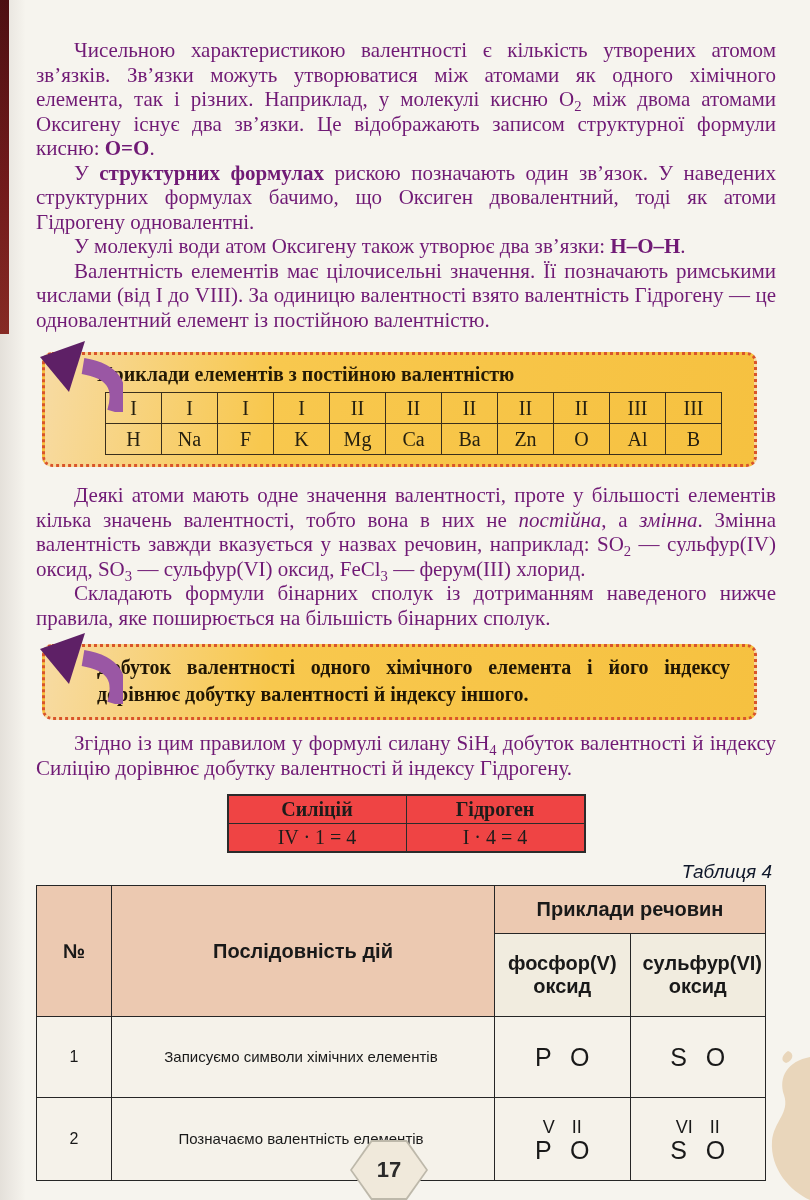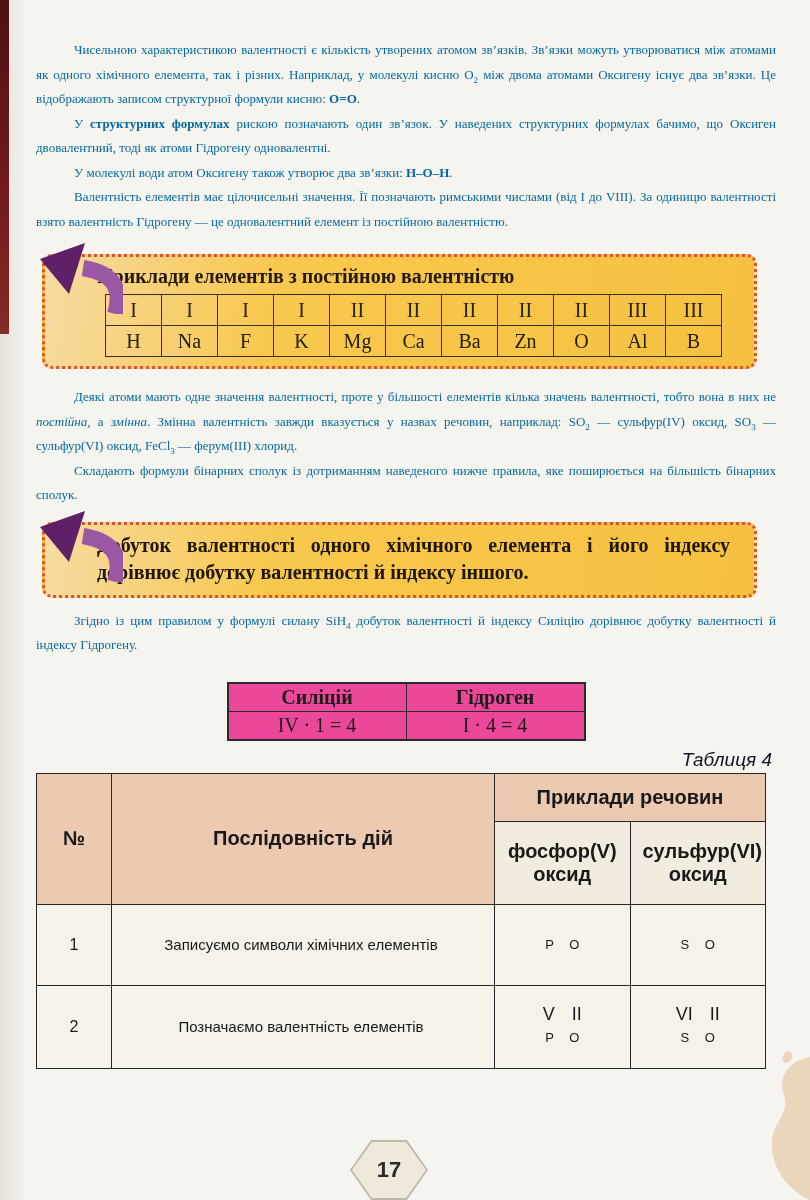--- a/index.html
+++ b/index.html
@@ -12,22 +12,22 @@
     position:absolute; left:0; top:0; width:9px; height:334px;
     background:linear-gradient(180deg,#4e0d10 0%,#75181a 55%,#8c2a24 100%);
   }
   .gutter {
     position:absolute; left:0; top:0; width:26px; height:1200px;
     background:linear-gradient(90deg, rgba(70,50,40,0.10), rgba(70,50,40,0));
   }
   .content { position:absolute; left:36px; top:0; width:740px; }
 
   p.body {
-    margin:0; font-size:13px; line-height:24.5px;
-    text-align:justify; text-indent:38px; color:#0369a1;
+    margin:0; font-size:21px; line-height:24.5px;
+    text-align:justify; text-indent:38px; color:#701a75;
   }
   p.body sub { font-size:70%; line-height:0; }
   #p1 { margin-top:38px; }
   #p5 { margin-top:16px; }
   #p7 { margin-top:11px; }
   #p8 { margin-top:7px; }
 
   .note-box {
     position:relative; margin-top:20px; margin-left:6px; width:715px;
     box-sizing:border-box;
@@ -47,22 +47,22 @@
     border:1.6px solid #3a2f1c; width:55px; height:30px; padding:0;
     text-align:center; font-size:20px; color:#26200f;
   }
 
   .rule-text {
     margin:0; font-size:20px; font-weight:bold; line-height:27px;
     text-align:justify; color:#201604;
   }
 
   .silan-table {
-    border-collapse:collapse; margin:24px auto 0;
-    border:2.5px solid #2b2b2b; background:#ec4899;
+    border-collapse:collapse; margin:14px auto 0;
+    border:2.5px solid #2b2b2b; background:#ef4444;
   }
   .silan-table th, .silan-table td {
     border:1.3px solid #2b2b2b; width:177px; height:27px;
     text-align:center; font-size:20px; padding:0;
   }
   .silan-table th { font-weight:bold; }
 
   .t4caption {
     margin-top:8px; text-align:right; padding-right:4px;
     font-family:"Liberation Sans", sans-serif; font-style:italic;
@@ -80,21 +80,21 @@
   .table4 td { background:#f5f2ea; }
   .col-num   { width:50px; text-align:center; }
   .col-act   { width:358px; }
   .col-ex    { width:157px; text-align:center; }
   .col-ex2   { width:161px; text-align:center; }
   .table4 .row-hdr-top { height:34px; }
   .table4 .row-hdr-sub th { height:58px; }
   .table4 .body-row-1 td { height:56px; }
   .table4 .body-row-2 td { height:58px; }
   .action-text { font-size:15px; line-height:24px; padding:4px 14px 4px 10px; text-align:center; }
-  .formula { font-size:13px; word-spacing:12px; line-height:25px; }
+  .formula { font-size:25px; word-spacing:12px; line-height:25px; }
   .valence-line { font-size:18px; word-spacing:12px; line-height:22px; }
 
   .hex-outer {
     position:absolute; left:350px; top:1140px; width:78px; height:60px;
     clip-path:polygon(27% 0,73% 0,100% 50%,73% 100%,27% 100%,0 50%);
     background:#bdb8aa; padding:2px; box-sizing:border-box; display:flex;
   }
   .hex-inner {
     flex:1; clip-path:polygon(27% 0,73% 0,100% 50%,73% 100%,27% 100%,0 50%);
     background:#f0e9db; display:flex; align-items:center; justify-content:center;

